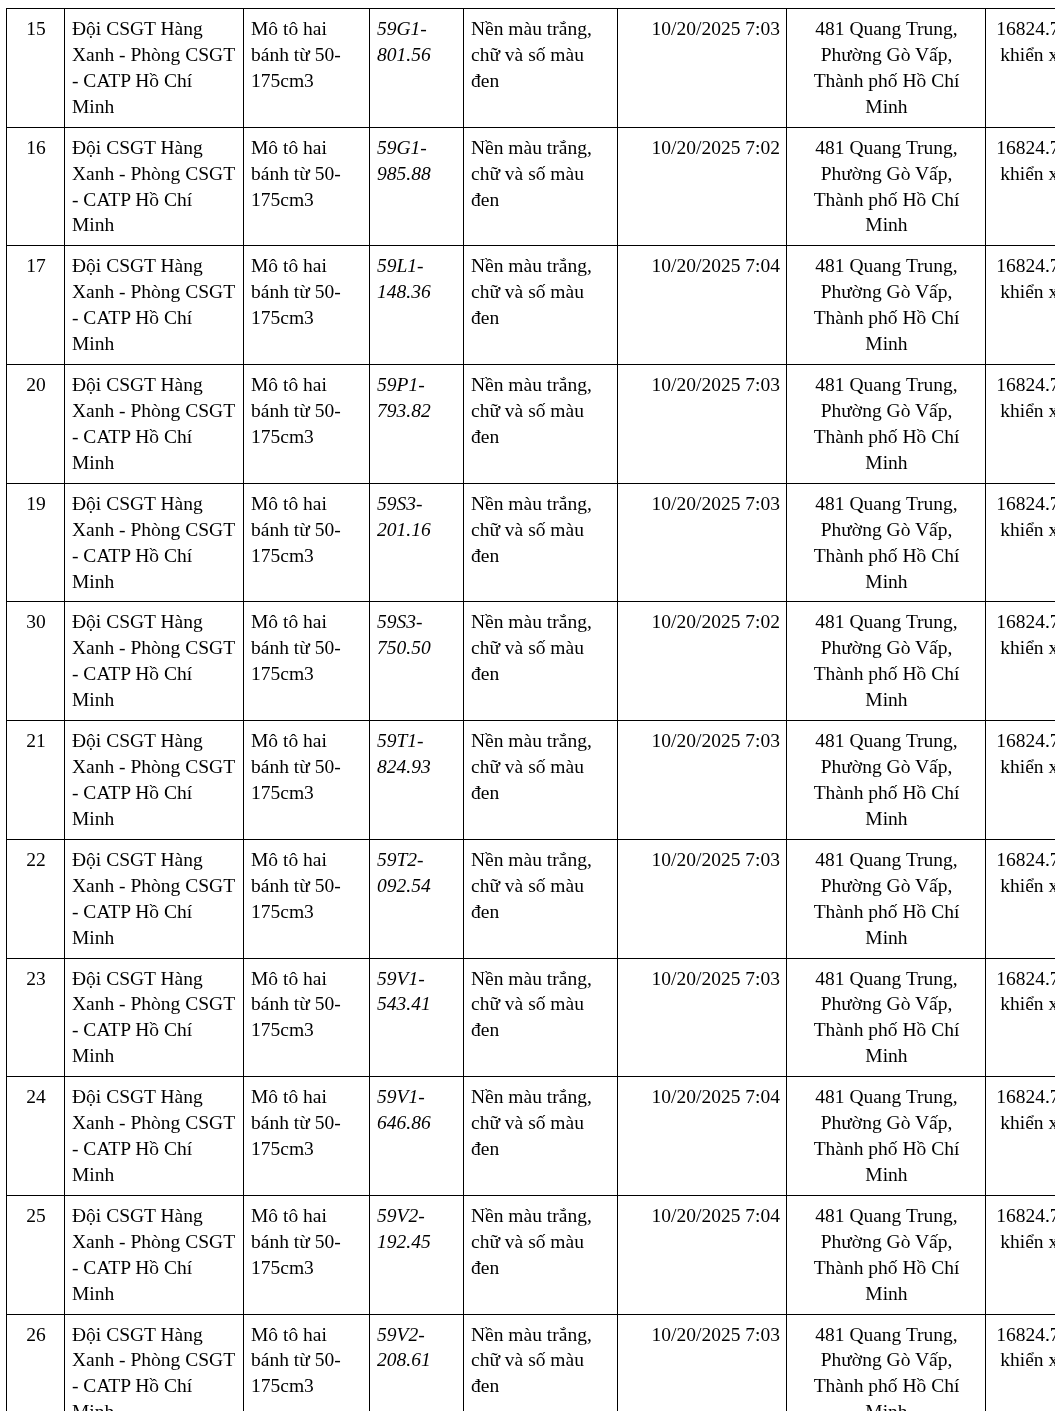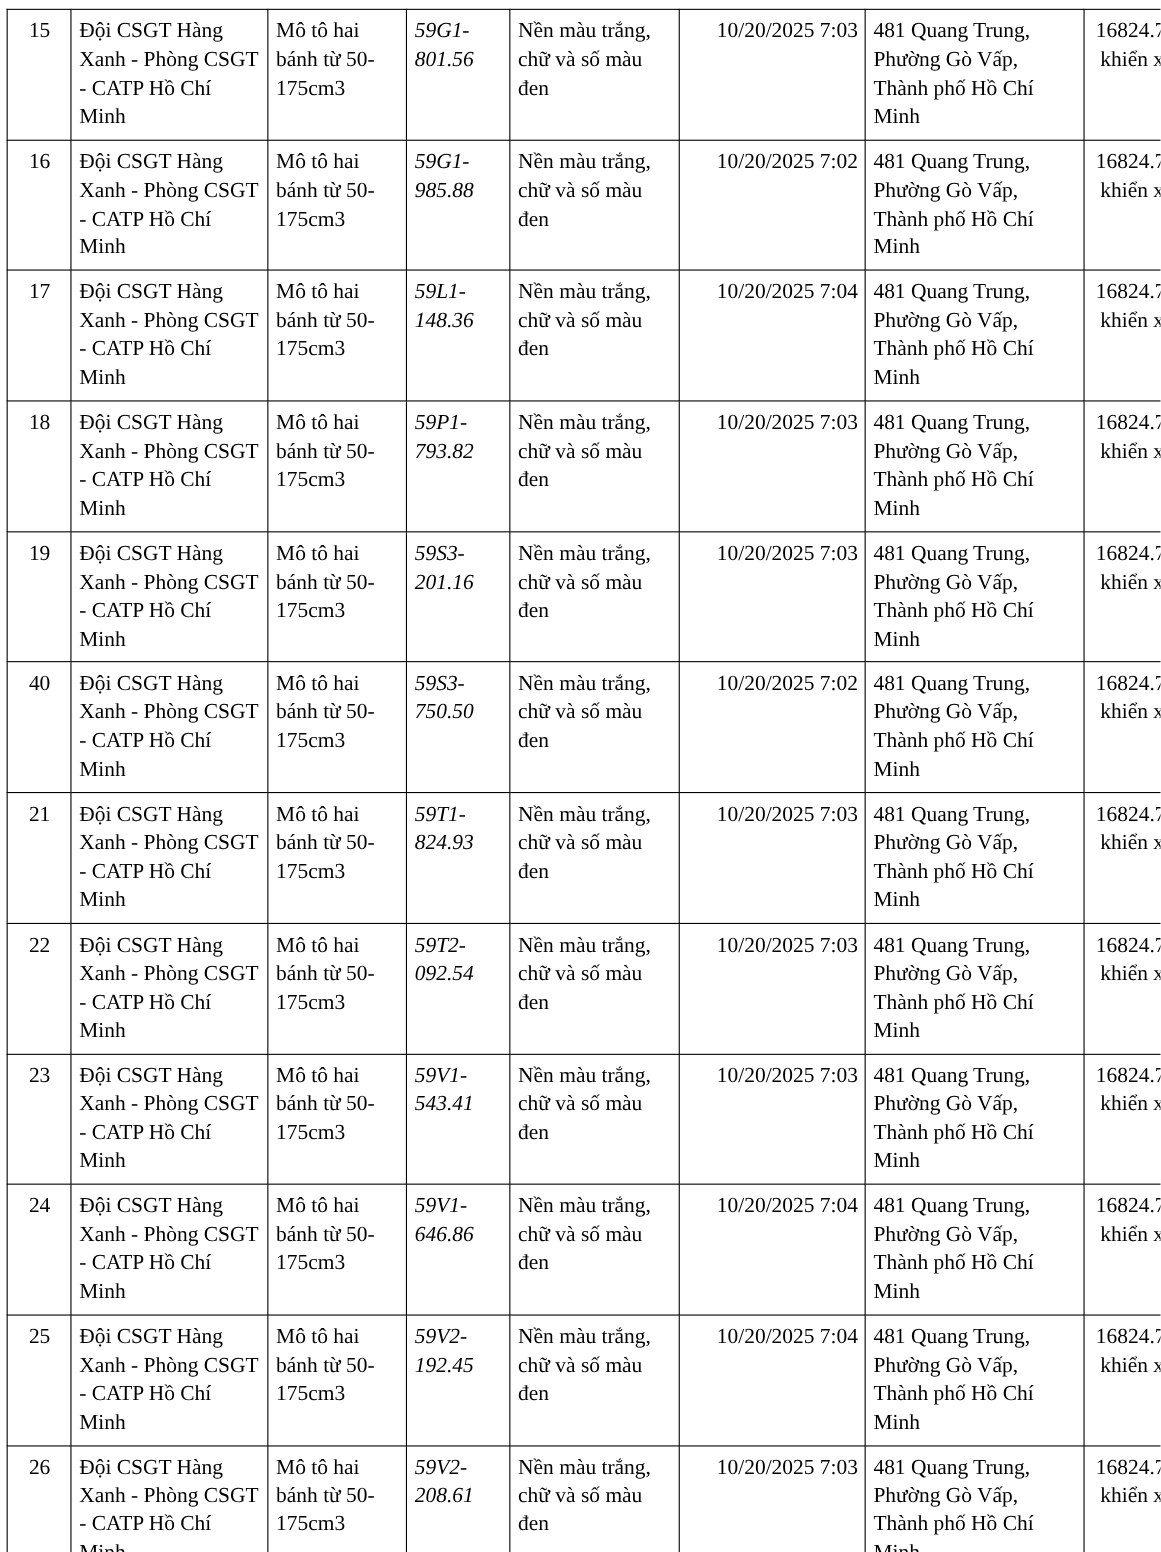--- a/index.html
+++ b/index.html
@@ -51,21 +51,21 @@
   td.c-color { width: 140px; }
   td.c-time {
     width: 155px;
     text-align: right;
     vertical-align: middle;
     padding-left: 3px;
     padding-right: 3px;
   }
   td.c-place {
     width: 185px;
-    text-align: left;
+    text-align: center;
     padding-left: 5px;
     padding-right: 5px;
   }
   td.c-code {
     width: 165px;
     text-align: center;
     padding-left: 5px;
     padding-right: 5px;
   }
 </style>
@@ -99,41 +99,41 @@
           <td class="c-idx">17</td>
           <td class="c-unit">Đội CSGT Hàng Xanh - Phòng CSGT - CATP Hồ Chí Minh</td>
           <td class="c-type">Mô tô hai bánh từ 50-175cm3</td>
           <td class="c-plate">59L1-148.36</td>
           <td class="c-color">Nền màu trắng, chữ và số màu đen</td>
           <td class="c-time">10/20/2025 7:04</td>
           <td class="c-place">481 Quang Trung, Phường Gò Vấp, Thành phố Hồ Chí Minh</td>
           <td class="c-code">16824.7.7.a.03.Điều khiển xe đi trên vỉa hè</td>
         </tr>
         <tr>
-          <td class="c-idx">18</td>
+          <td class="c-idx">20</td>
           <td class="c-unit">Đội CSGT Hàng Xanh - Phòng CSGT - CATP Hồ Chí Minh</td>
           <td class="c-type">Mô tô hai bánh từ 50-175cm3</td>
           <td class="c-plate">59P1-793.82</td>
           <td class="c-color">Nền màu trắng, chữ và số màu đen</td>
           <td class="c-time">10/20/2025 7:03</td>
           <td class="c-place">481 Quang Trung, Phường Gò Vấp, Thành phố Hồ Chí Minh</td>
           <td class="c-code">16824.7.7.a.03.Điều khiển xe đi trên vỉa hè</td>
         </tr>
         <tr>
           <td class="c-idx">19</td>
           <td class="c-unit">Đội CSGT Hàng Xanh - Phòng CSGT - CATP Hồ Chí Minh</td>
           <td class="c-type">Mô tô hai bánh từ 50-175cm3</td>
           <td class="c-plate">59S3-201.16</td>
           <td class="c-color">Nền màu trắng, chữ và số màu đen</td>
           <td class="c-time">10/20/2025 7:03</td>
           <td class="c-place">481 Quang Trung, Phường Gò Vấp, Thành phố Hồ Chí Minh</td>
           <td class="c-code">16824.7.7.a.03.Điều khiển xe đi trên vỉa hè</td>
         </tr>
         <tr>
-          <td class="c-idx">40</td>
+          <td class="c-idx">30</td>
           <td class="c-unit">Đội CSGT Hàng Xanh - Phòng CSGT - CATP Hồ Chí Minh</td>
           <td class="c-type">Mô tô hai bánh từ 50-175cm3</td>
           <td class="c-plate">59S3-750.50</td>
           <td class="c-color">Nền màu trắng, chữ và số màu đen</td>
           <td class="c-time">10/20/2025 7:02</td>
           <td class="c-place">481 Quang Trung, Phường Gò Vấp, Thành phố Hồ Chí Minh</td>
           <td class="c-code">16824.7.7.a.03.Điều khiển xe đi trên vỉa hè</td>
         </tr>
         <tr>
           <td class="c-idx">21</td>

